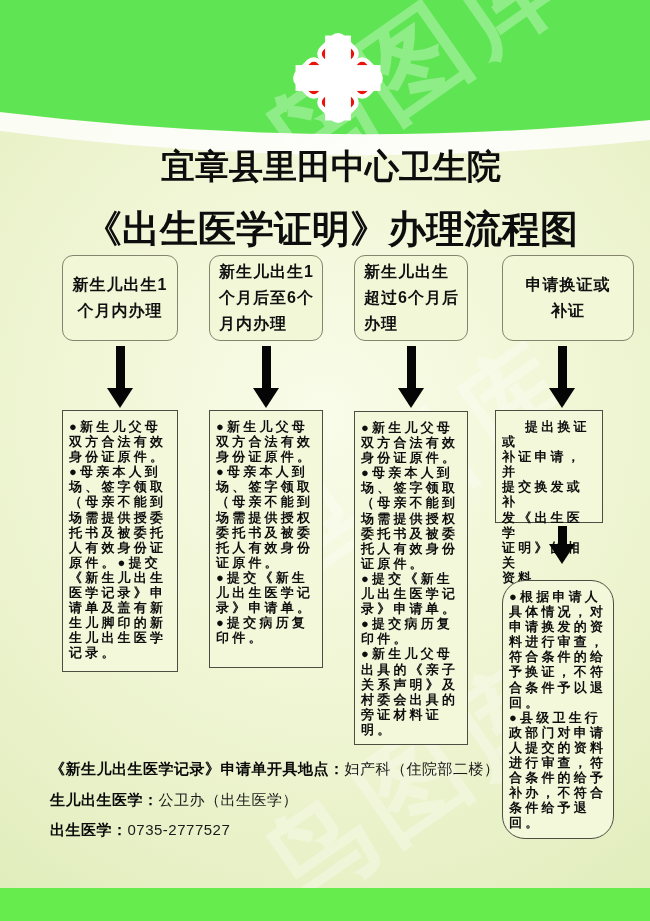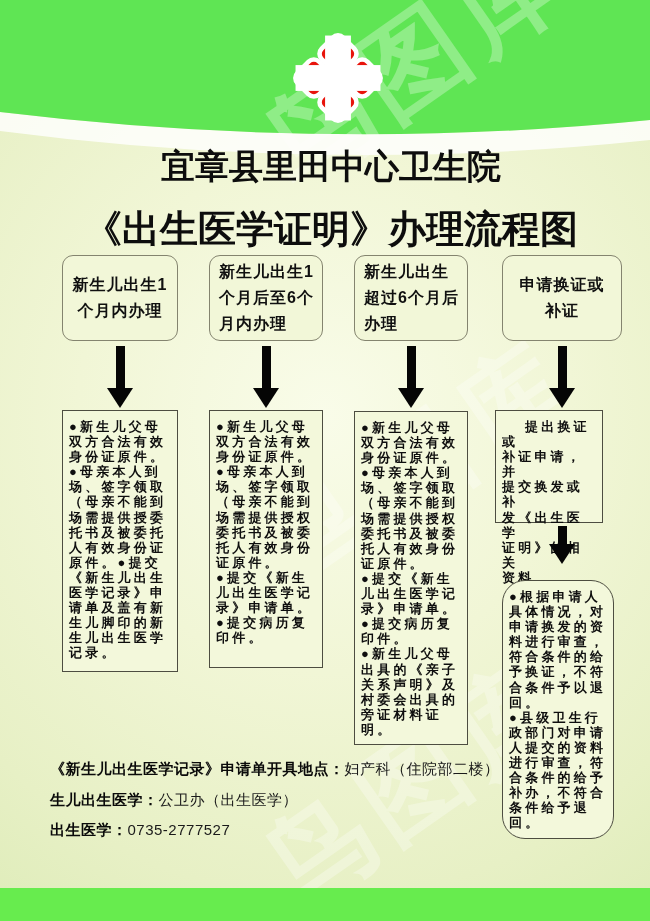--- a/index.html
+++ b/index.html
@@ -151,21 +151,21 @@
 ●提交病历复
 印件。
 ●新生儿父母
 出具的《亲子
 关系声明》及
 村委会出具的
 旁证材料证
 明。</div>
   </div>
 
-  <div class="topbox tb-center" style="left:502px;width:120px;text-align:center;">
+  <div class="topbox tb-center" style="left:502px;width:132px;text-align:center;">
     <span class="lbl">申请换证或
 补证</span>
   </div>
   <div class="arrow" style="left:549px;top:346px;">
     <div class="stem" style="height:42px;"></div>
       <div class="head"></div>
   </div>
   <div class="detailbox" style="left:495px;top:410px;width:108px;height:113px;">
     <div class="txt">　 提出换证或
 补证申请，并

